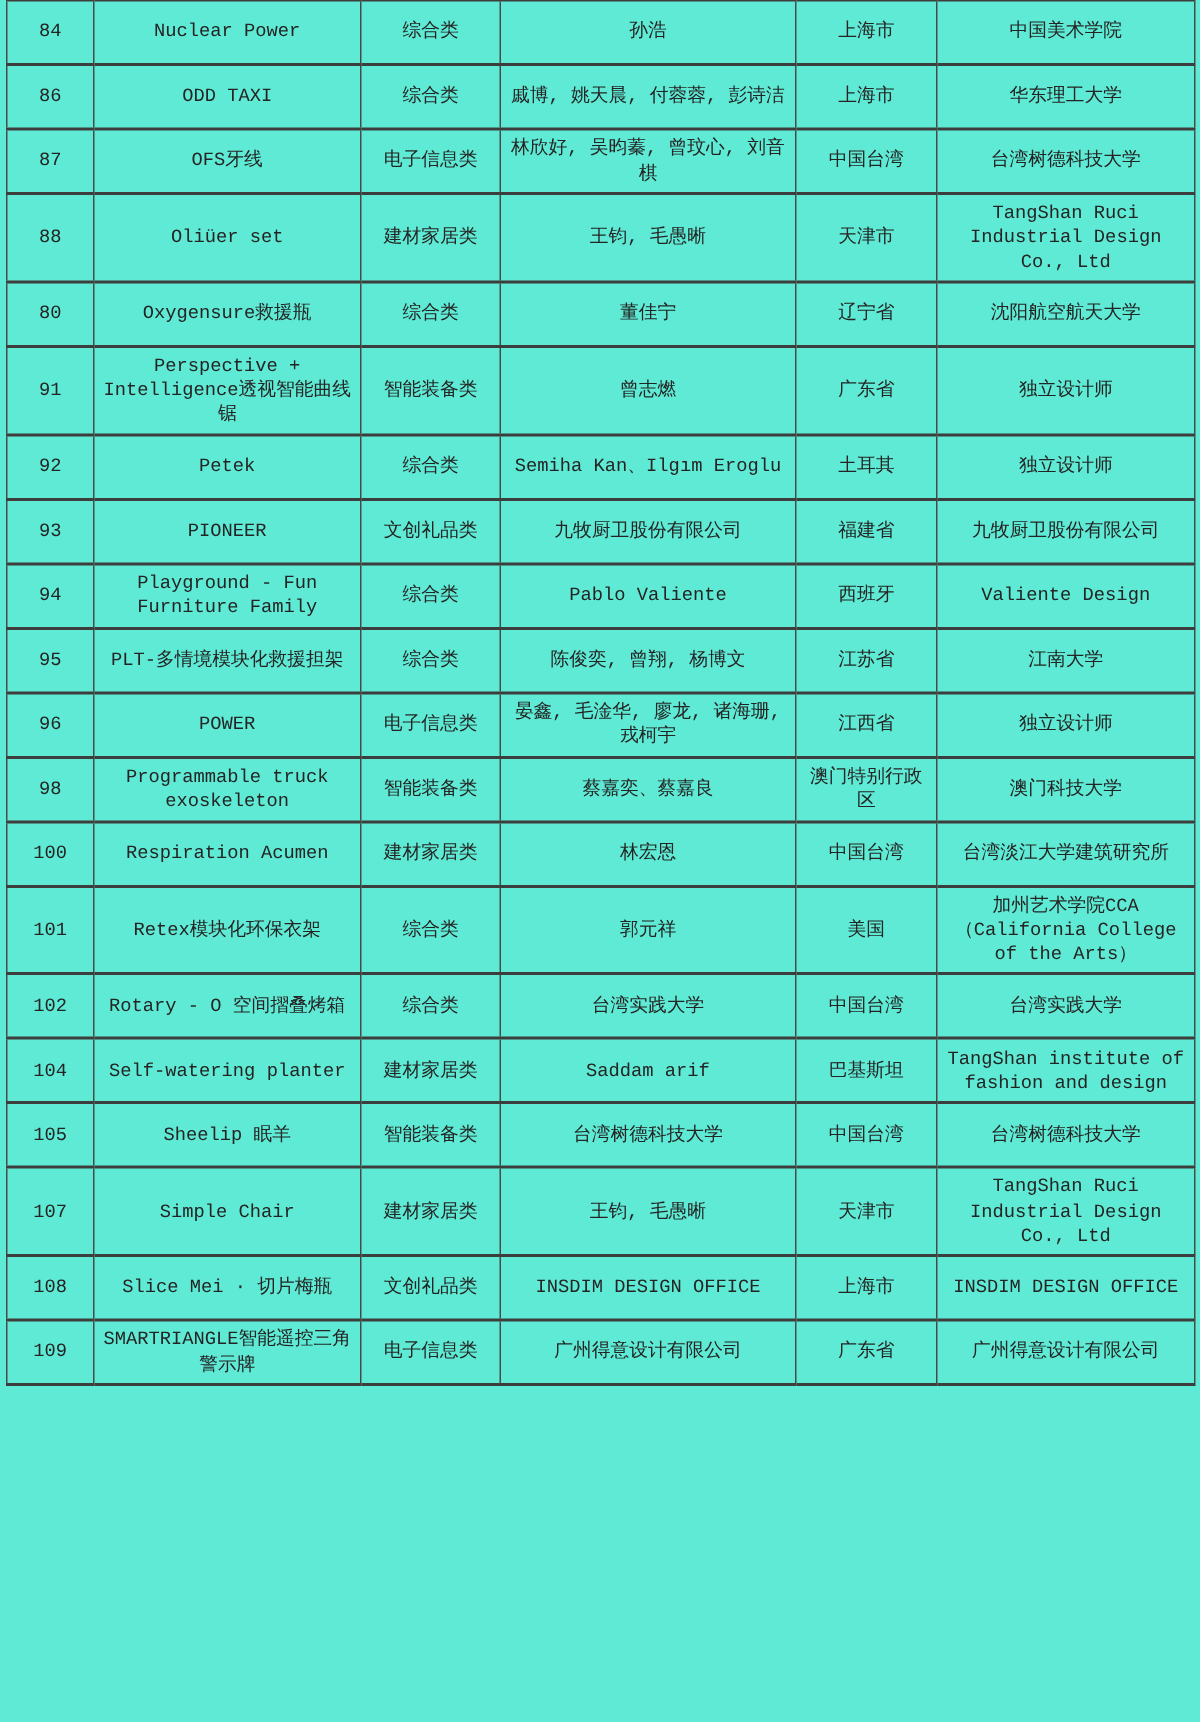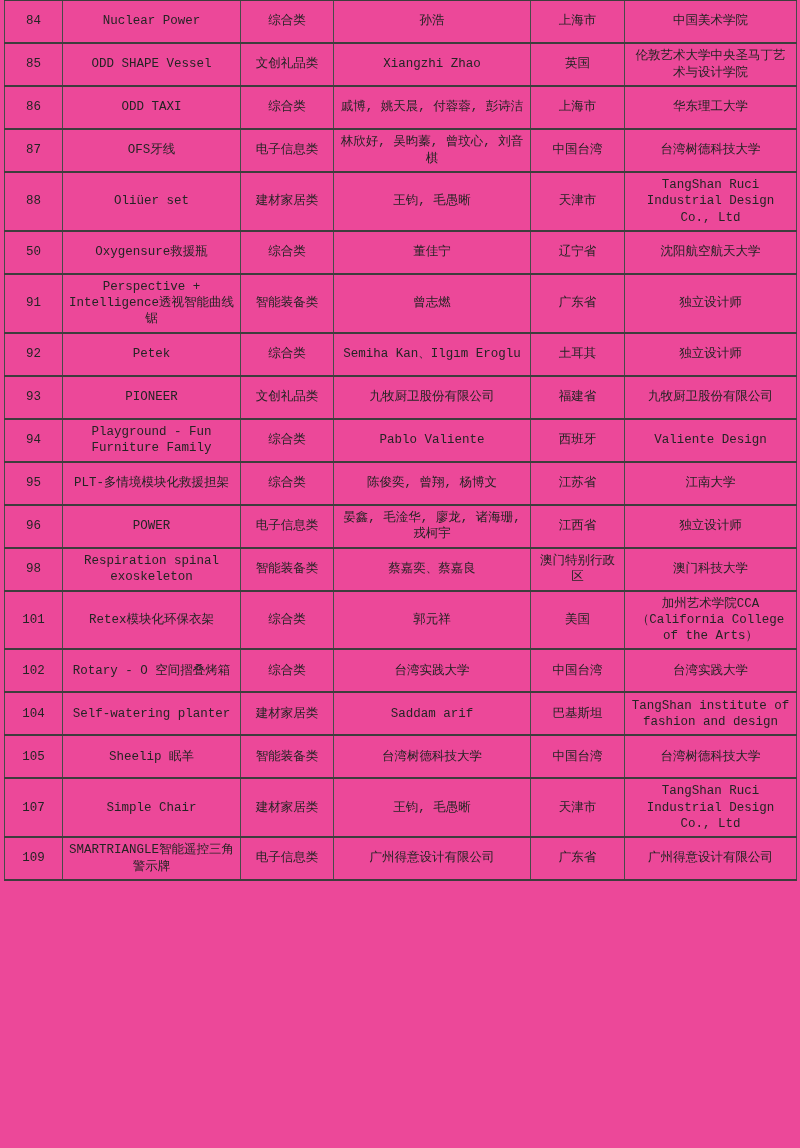--- a/index.html
+++ b/index.html
@@ -6,21 +6,21 @@
     margin: 0;
     padding: 0;
     background: #f7f7f6;
     font-family: "Liberation Mono", "DejaVu Sans Mono", monospace;
     color: #1e1e1e;
   }
   .page {
     width: 800px;
     height: 1148px;
     overflow: hidden;
-    background: #ec4899;
+    background: #5eead4;
     box-sizing: border-box;
   }
   table.awards {
     border-collapse: collapse;
     table-layout: fixed;
     width: 792px;
     margin-left: 4px;
     margin-top: -1px;
   }
   table.awards td {
@@ -61,28 +61,20 @@
     <tbody id="awards-tbody">
         <tr>
           <td>84</td>
           <td>Nuclear Power</td>
           <td>综合类</td>
           <td>孙浩</td>
           <td>上海市</td>
           <td>中国美术学院</td>
         </tr>
         <tr>
-          <td>85</td>
-          <td>ODD SHAPE Vessel</td>
-          <td>文创礼品类</td>
-          <td>Xiangzhi Zhao</td>
-          <td>英国</td>
-          <td>伦敦艺术大学中央圣马丁艺术与设计学院</td>
-        </tr>
-        <tr>
           <td>86</td>
           <td>ODD TAXI</td>
           <td>综合类</td>
           <td>戚博, 姚天晨, 付蓉蓉, 彭诗洁</td>
           <td>上海市</td>
           <td>华东理工大学</td>
         </tr>
         <tr>
           <td>87</td>
           <td>OFS牙线</td>
@@ -93,21 +85,21 @@
         </tr>
         <tr>
           <td>88</td>
           <td>Oliüer set</td>
           <td>建材家居类</td>
           <td>王钧, 毛愚晰</td>
           <td>天津市</td>
           <td>TangShan Ruci Industrial Design Co., Ltd</td>
         </tr>
         <tr>
-          <td>50</td>
+          <td>80</td>
           <td>Oxygensure救援瓶</td>
           <td>综合类</td>
           <td>董佳宁</td>
           <td>辽宁省</td>
           <td>沈阳航空航天大学</td>
         </tr>
         <tr>
           <td>91</td>
           <td>Perspective + Intelligence透视智能曲线锯</td>
           <td>智能装备类</td>
@@ -150,27 +142,35 @@
         <tr>
           <td>96</td>
           <td>POWER</td>
           <td>电子信息类</td>
           <td>晏鑫, 毛淦华, 廖龙, 诸海珊, 戎柯宇</td>
           <td>江西省</td>
           <td>独立设计师</td>
         </tr>
         <tr>
           <td>98</td>
-          <td>Respiration spinal exoskeleton</td>
+          <td>Programmable truck exoskeleton</td>
           <td>智能装备类</td>
           <td>蔡嘉奕、蔡嘉良</td>
           <td>澳门特别行政区</td>
           <td>澳门科技大学</td>
         </tr>
         <tr>
+          <td>100</td>
+          <td>Respiration Acumen</td>
+          <td>建材家居类</td>
+          <td>林宏恩</td>
+          <td>中国台湾</td>
+          <td>台湾淡江大学建筑研究所</td>
+        </tr>
+        <tr>
           <td>101</td>
           <td>Retex模块化环保衣架</td>
           <td>综合类</td>
           <td>郭元祥</td>
           <td>美国</td>
           <td>加州艺术学院CCA（California College of the Arts）</td>
         </tr>
         <tr>
           <td>102</td>
           <td>Rotary - O 空间摺叠烤箱</td>
@@ -195,20 +195,28 @@
           <td>中国台湾</td>
           <td>台湾树德科技大学</td>
         </tr>
         <tr>
           <td>107</td>
           <td>Simple Chair</td>
           <td>建材家居类</td>
           <td>王钧, 毛愚晰</td>
           <td>天津市</td>
           <td>TangShan Ruci Industrial Design Co., Ltd</td>
+        </tr>
+        <tr>
+          <td>108</td>
+          <td>Slice Mei · 切片梅瓶</td>
+          <td>文创礼品类</td>
+          <td>INSDIM DESIGN OFFICE</td>
+          <td>上海市</td>
+          <td>INSDIM DESIGN OFFICE</td>
         </tr>
         <tr>
           <td>109</td>
           <td>SMARTRIANGLE智能遥控三角警示牌</td>
           <td>电子信息类</td>
           <td>广州得意设计有限公司</td>
           <td>广东省</td>
           <td>广州得意设计有限公司</td>
         </tr>
       </tbody>

